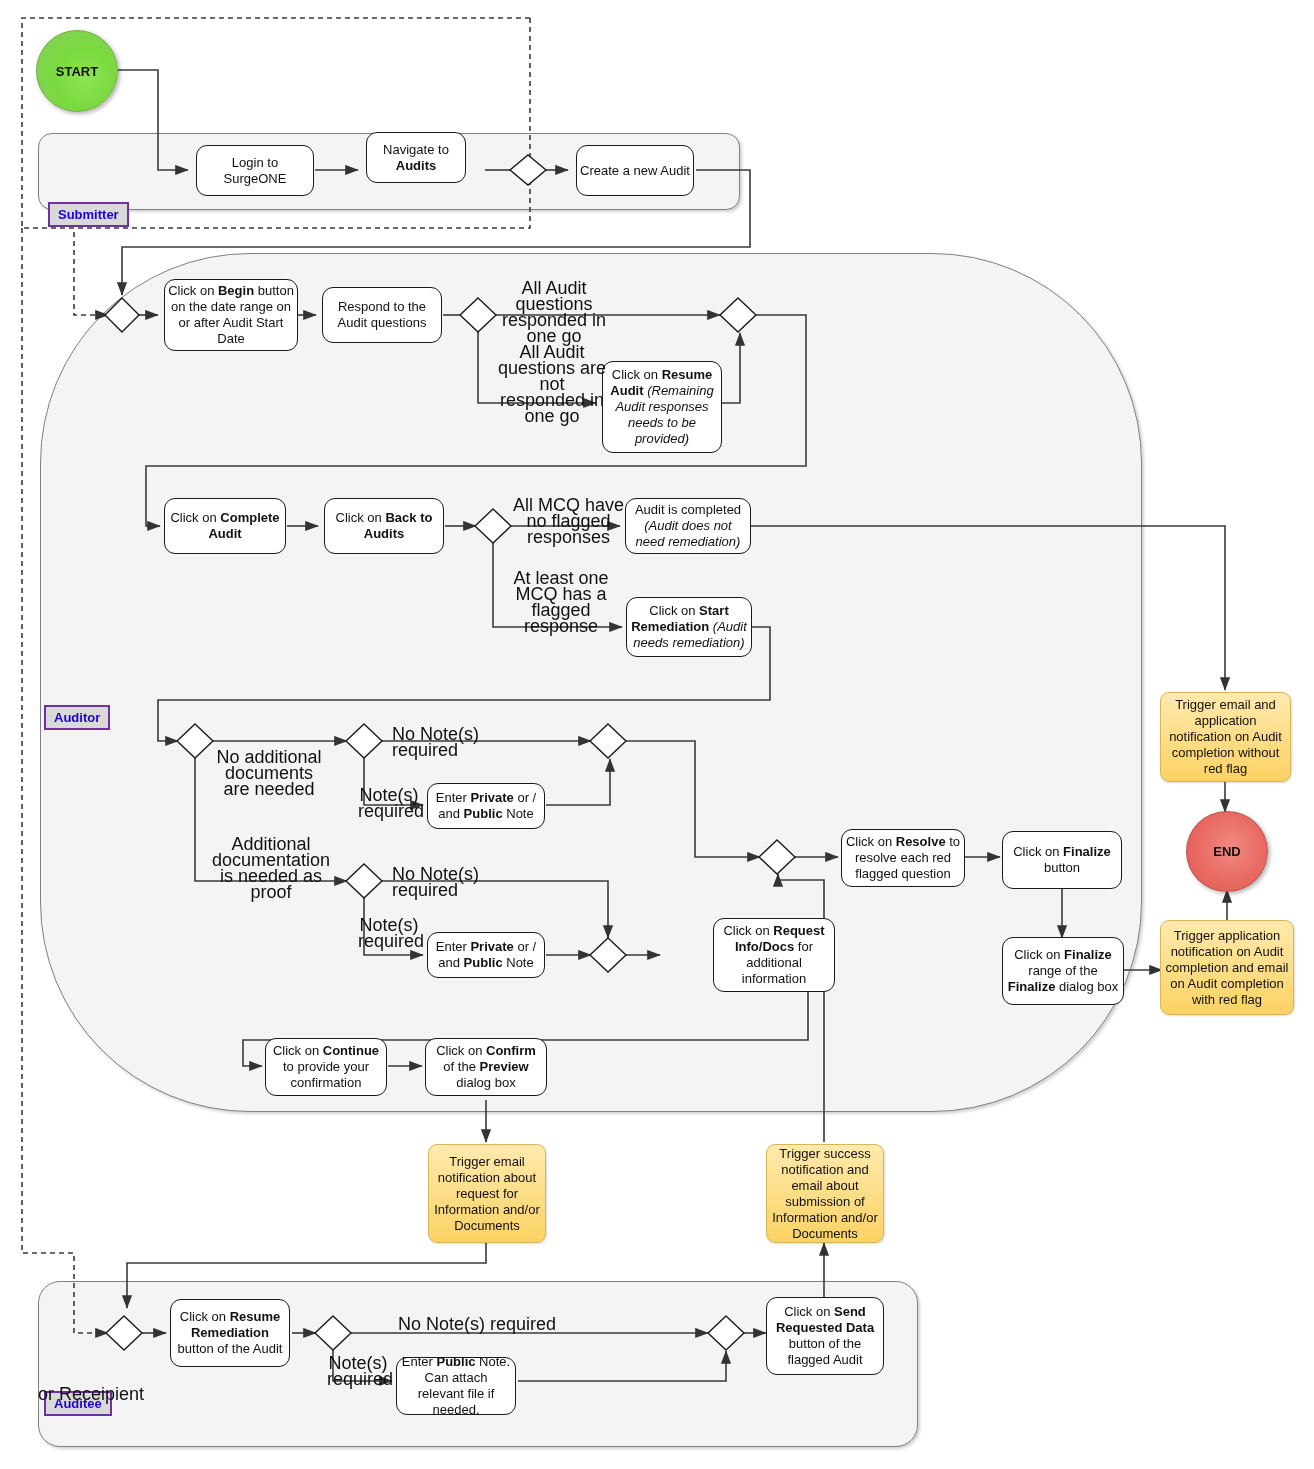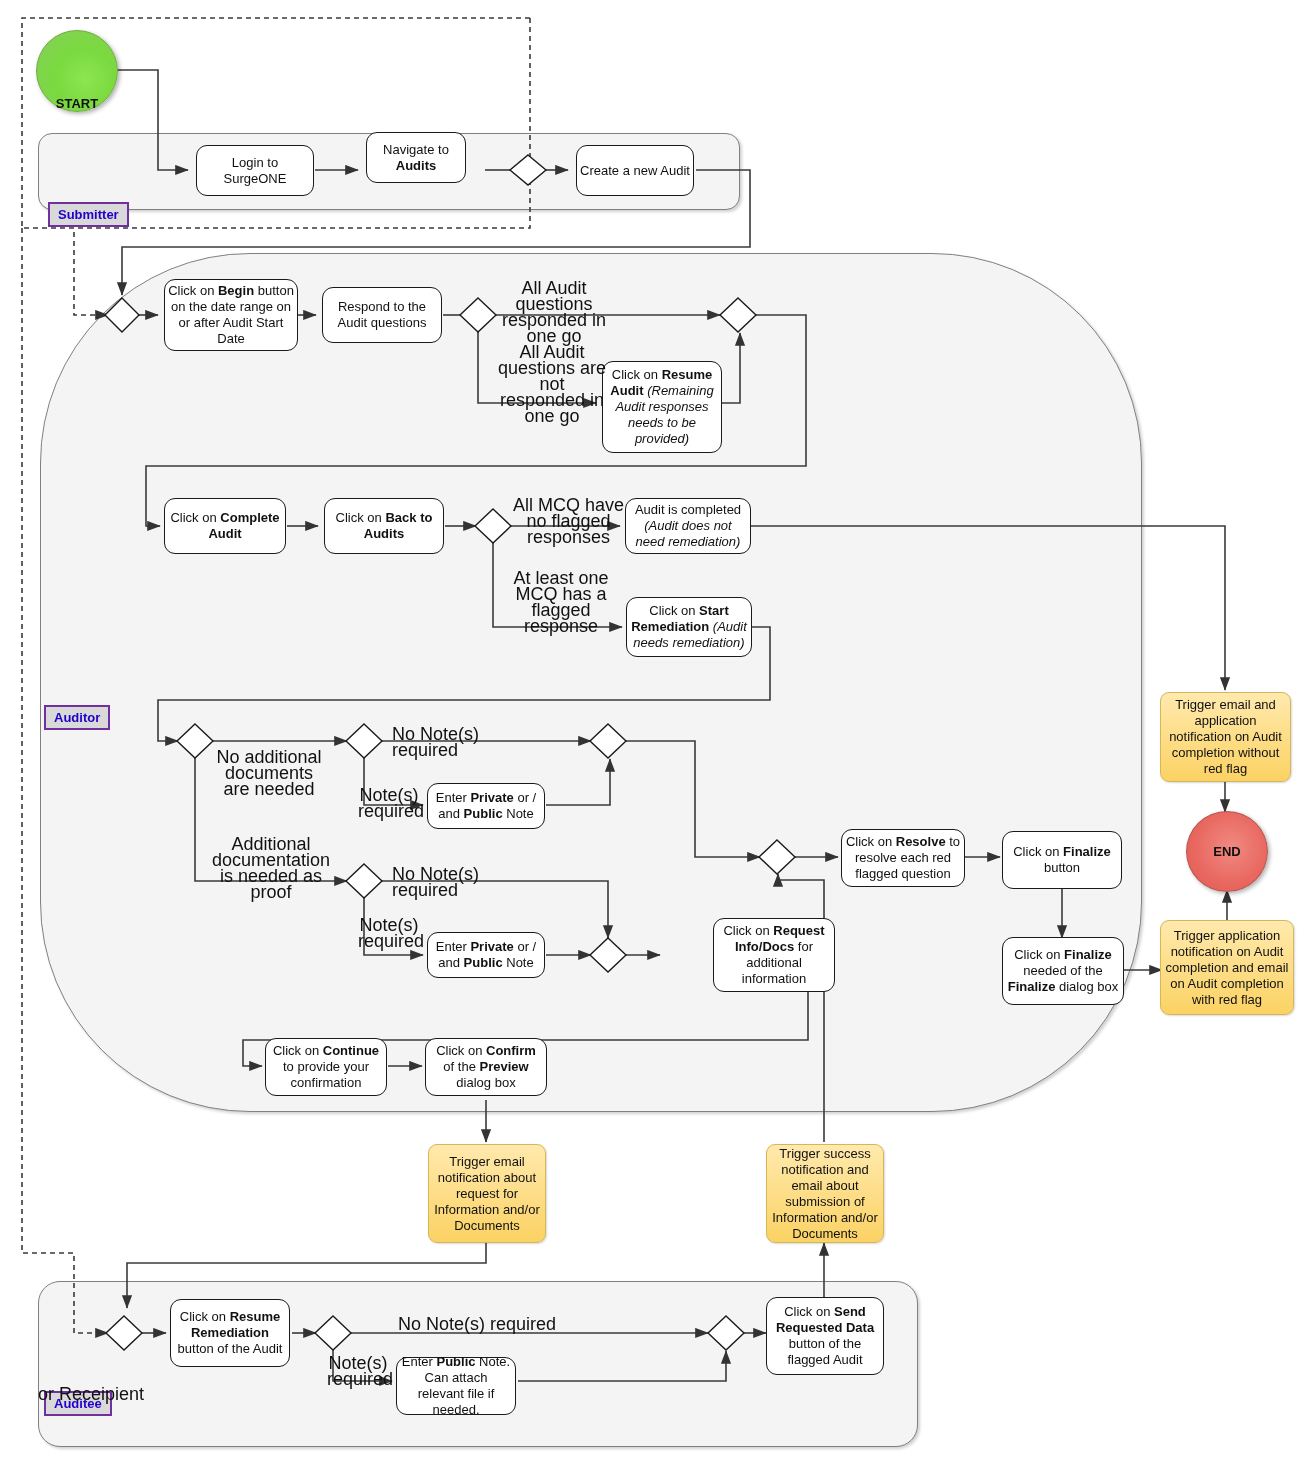--- a/index.html
+++ b/index.html
@@ -151,21 +151,21 @@
       <polygon points="333,1316 351,1333 333,1350 315,1333"></polygon>
       <polygon points="726,1316 744,1333 726,1350 708,1333"></polygon>
     </g>
   </svg>
 
   <div class="lane-label" style="left:48px;top:158px;">Submitter</div>
   <div class="lane-label" style="left:44px;top:661px;">Auditor</div>
   <div class="lane-label" style="left:44px;top:1347px;">Auditee</div>
   <div class="subnote" style="left:38px;top:1384px;">or Receipient</div>
 
-  <div class="term start" style="left:36px;top:30px;width:80px;height:80px;align-items:flex-end;">
+  <div class="term start" style="left:36px;top:30px;width:80px;height:80px;">
     <span>START</span>
   </div>
   <div class="term end" style="left:1186px;top:811px;width:80px;height:79px;">
     <span>END</span>
   </div>
 
   <div class="node" style="left:196px;top:145px;width:118px;height:51px;">
     <span>Login to SurgeONE</span>
   </div>
   <div class="node" style="left:366px;top:132px;width:100px;height:51px;">
@@ -218,21 +218,21 @@
   <div class="node" style="left:665px;top:918px;width:122px;height:74px;margin-left:48px;">
     <span><span>Click on </span><b>Request Info/Docs</b><span> for additional information</span></span>
   </div>
   <div class="node" style="left:841px;top:829px;width:124px;height:58px;align-items:center;">
     <span><span>Click on </span><b>Resolve</b><span> to resolve each red flagged question</span></span>
   </div>
   <div class="node" style="left:1002px;top:831px;width:120px;height:58px;">
     <span><span>Click on </span><b>Finalize</b><span> button</span></span>
   </div>
   <div class="node" style="left:1002px;top:937px;width:122px;height:68px;">
-    <span><span>Click on </span><b>Finalize</b><span> needed of the </span><b>Finalize</b><span> dialog box</span></span>
+    <span><span>Click on </span><b>Finalize</b><span> range of the </span><b>Finalize</b><span> dialog box</span></span>
   </div>
   <div class="node" style="left:265px;top:1038px;width:122px;height:58px;">
     <span><span>Click on </span><b>Continue</b><span> to provide your confirmation</span></span>
   </div>
   <div class="node" style="left:425px;top:1038px;width:122px;height:58px;">
     <span><span>Click on </span><b>Confirm</b><span> of the </span><b>Preview</b><span> dialog box</span></span>
   </div>
 
   <div class="node yellow" style="left:1160px;top:692px;width:131px;height:90px;">
     <span>Trigger email and application notification on Audit completion without red flag</span>

